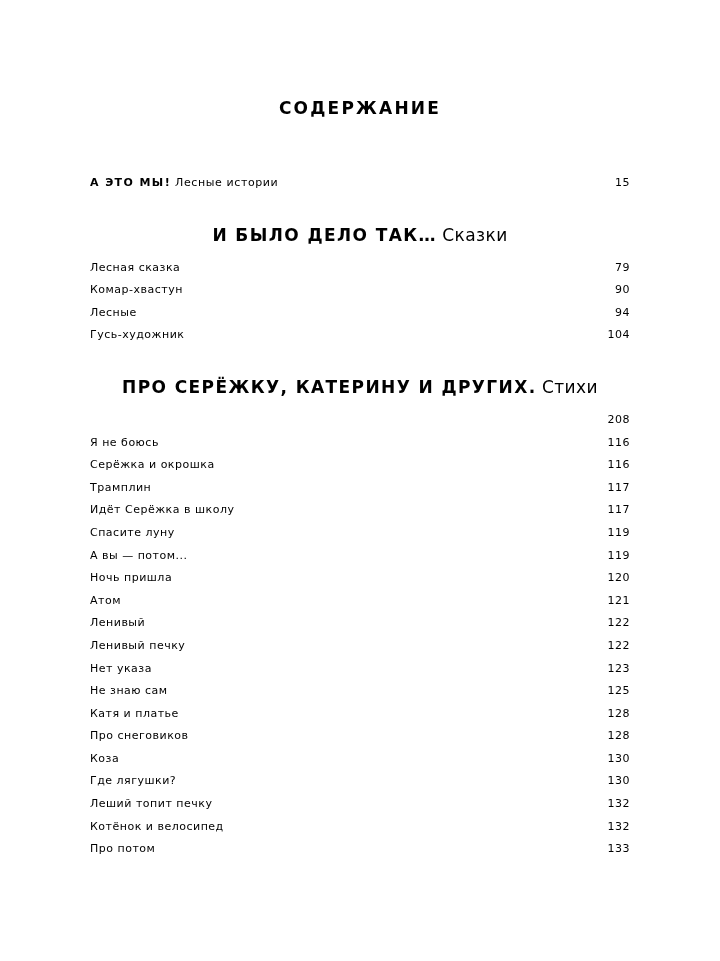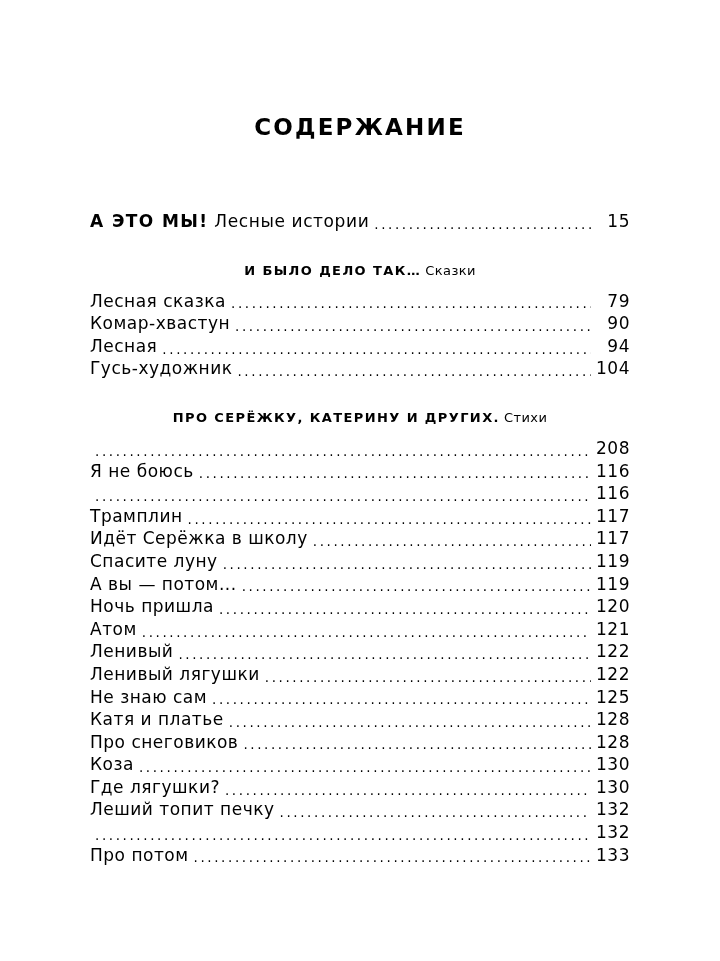--- a/index.html
+++ b/index.html
@@ -16,49 +16,49 @@
   }
   .page {
     position: relative;
     width: 720px;
     height: 961px;
     box-sizing: border-box;
   }
   .title {
     text-align: center;
     font-weight: bold;
-    font-size: 23px;
+    font-size: 17px;
     letter-spacing: 2.2px;
-    margin: 18px;
+    margin: 2px;
     padding-top: 96px;
   }
   .content {
     margin: 0 auto;
     width: 540px;
     padding-top: 30px;
   }
   
   .section-head {
-    font-size: 13px;
+    font-size: 17px;
     margin-top: 26px;
     margin-bottom: 10px;
   }
   .section-head .strong {
     font-weight: bold;
     letter-spacing: 1.4px;
   }
   .section-head .sub {
     font-weight: normal;
     letter-spacing: 0.4px;
   }
   
   .entry {
     display: flex;
-    align-items: center;
-    font-size: 17px;
+    align-items: flex-start;
+    font-size: 11px;
     line-height: 22.6px;
     white-space: nowrap;
   }
   .entry .etitle {
     letter-spacing: 0.5px;
   }
   .entry .dots {
     flex: 1 1 auto;
     overflow: hidden;
     margin: 0 5px;
@@ -127,21 +127,21 @@
         <span class="etitle">Лесная сказка</span>
         <span class="dots"></span>
         <span class="epage">79</span>
       </div>
       <div class="entry">
         <span class="etitle">Комар-хвастун</span>
         <span class="dots"></span>
         <span class="epage">90</span>
       </div>
       <div class="entry">
-        <span class="etitle">Лесная</span>
+        <span class="etitle">Лесные</span>
         <span class="dots"></span>
         <span class="epage">94</span>
       </div>
       <div class="entry">
         <span class="etitle">Гусь-художник</span>
         <span class="dots"></span>
         <span class="epage">104</span>
       </div>
     </div>
 
@@ -155,20 +155,21 @@
       <div class="entry">
         <span class="dots"></span>
         <span class="epage">208</span>
       </div>
       <div class="entry">
         <span class="etitle">Я не боюсь</span>
         <span class="dots"></span>
         <span class="epage">116</span>
       </div>
       <div class="entry">
+        <span class="etitle">Серёжка и окрошка</span>
         <span class="dots"></span>
         <span class="epage">116</span>
       </div>
       <div class="entry">
         <span class="etitle">Трамплин</span>
         <span class="dots"></span>
         <span class="epage">117</span>
       </div>
       <div class="entry">
         <span class="etitle">Идёт Серёжка в школу</span>
@@ -194,25 +195,30 @@
         <span class="etitle">Атом</span>
         <span class="dots"></span>
         <span class="epage">121</span>
       </div>
       <div class="entry">
         <span class="etitle">Ленивый</span>
         <span class="dots"></span>
         <span class="epage">122</span>
       </div>
       <div class="entry">
-        <span class="etitle">Ленивый лягушки</span>
+        <span class="etitle">Ленивый печку</span>
         <span class="dots"></span>
         <span class="epage">122</span>
       </div>
       <div class="entry">
+        <span class="etitle">Нет указа</span>
+        <span class="dots"></span>
+        <span class="epage">123</span>
+      </div>
+      <div class="entry">
         <span class="etitle">Не знаю сам</span>
         <span class="dots"></span>
         <span class="epage">125</span>
       </div>
       <div class="entry">
         <span class="etitle">Катя и платье</span>
         <span class="dots"></span>
         <span class="epage">128</span>
       </div>
       <div class="entry">
@@ -229,20 +235,21 @@
         <span class="etitle">Где лягушки?</span>
         <span class="dots"></span>
         <span class="epage">130</span>
       </div>
       <div class="entry">
         <span class="etitle">Леший топит печку</span>
         <span class="dots"></span>
         <span class="epage">132</span>
       </div>
       <div class="entry">
+        <span class="etitle">Котёнок и велосипед</span>
         <span class="dots"></span>
         <span class="epage">132</span>
       </div>
       <div class="entry">
         <span class="etitle">Про потом</span>
         <span class="dots"></span>
         <span class="epage">133</span>
       </div>
 
     </div>

